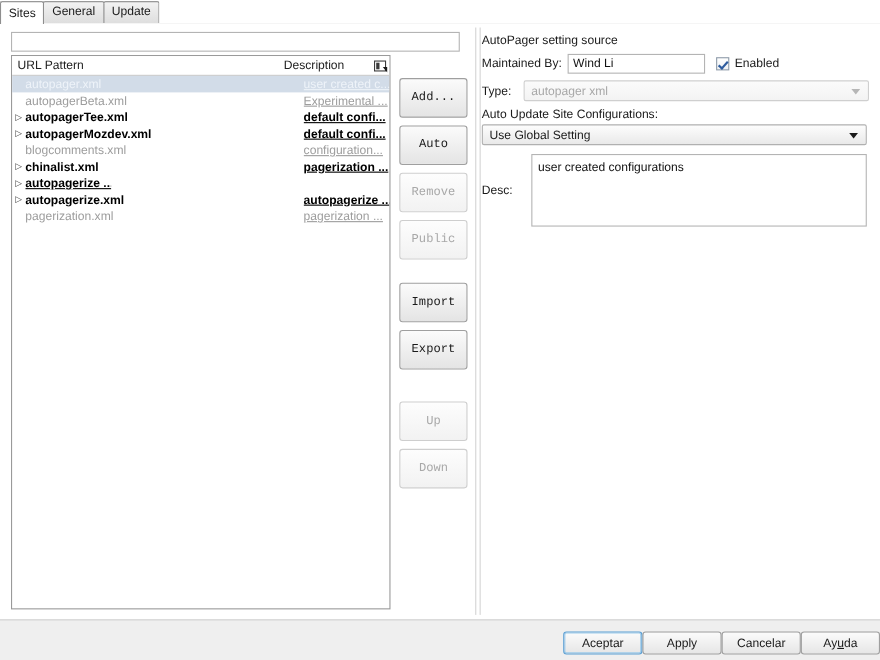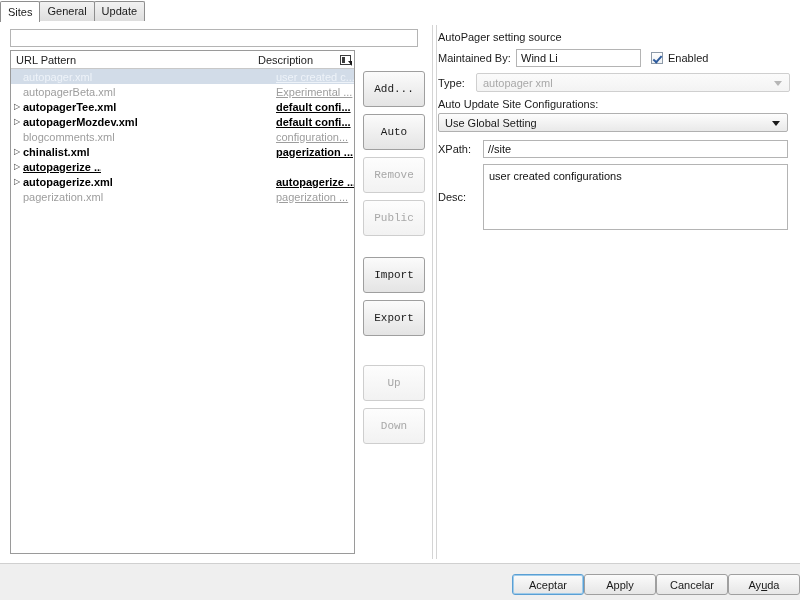--- a/index.html
+++ b/index.html
@@ -312,24 +312,20 @@
 
       <div style="margin:2px 0 3px 0;">
         <span class="flabel">Auto Update Site Configurations:</span>
       </div>
 
       <div class="sel" style="width:350px; margin-bottom:8px;">
         <span>Use Global Setting</span>
         <span class="caret"></span>
       </div>
 
-      <div class="field-row">
-        <div class="flabel" style="width:45px">XPath:</div>
-        <input class="tinput" style="width: 305px;" type="text" value="//site">
-      </div>
 
       <div style="display:flex; align-items:center; margin-top:4px;">
         <div class="flabel" style="width:45px">Desc:</div>
         <textarea class="ta" style="width: 305px; height: 66px;">user created configurations</textarea>
       </div>
 
     </div>
   </div>
 
   <div class="footer">

